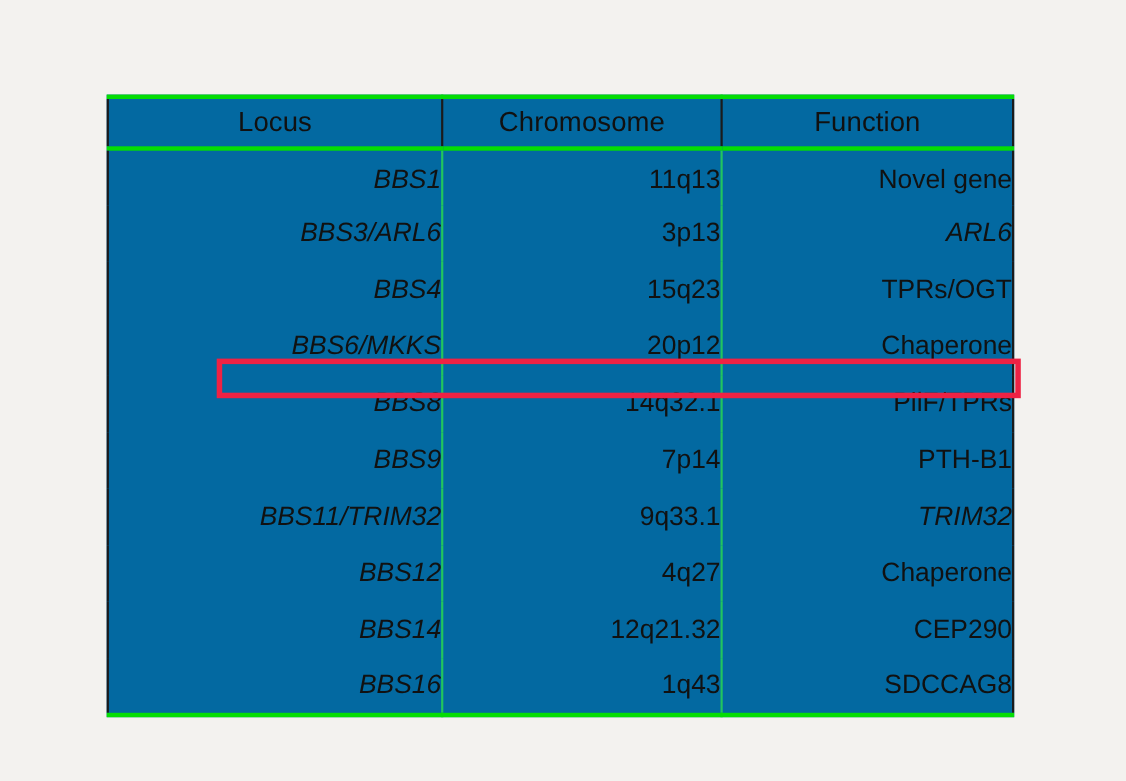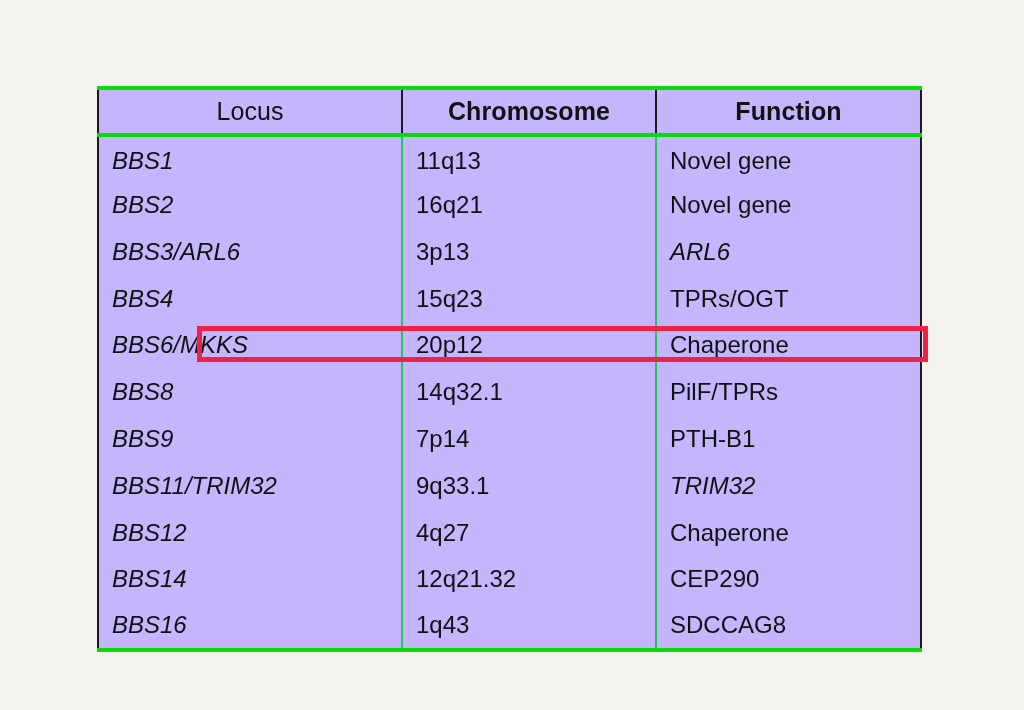--- a/index.html
+++ b/index.html
@@ -23,21 +23,21 @@
     top: 86px;
     width: 823px;
     height: 566px;
   }
 
   table.gene-table {
     width: 100%;
     height: 100%;
     border-collapse: collapse;
     table-layout: fixed;
-    background: #c4b5fd;
+    background: #0369a1;
     border-top: 4px solid #05dd05;
     border-bottom: 4px solid #05dd05;
     border-left: 2px solid #1b1b1b;
     border-right: 2px solid #1b1b1b;
   }
 
   table.gene-table col.c-locus { width: 304px; }
   table.gene-table col.c-chrom { width: 254px; }
   table.gene-table col.c-func  { width: 265px; }
 
@@ -47,32 +47,33 @@
   thead th {
     font-weight: normal;
     font-size: 25px;
     color: #111;
     text-align: center;
     vertical-align: middle;
     padding: 0;
     border-bottom: 4px solid #05dd05;
     letter-spacing: 0.1px;
   }
-  thead th + th { border-left: 2px solid #1b1b1b; font-weight: bold; }
+  thead th + th { border-left: 2px solid #1b1b1b; }
 
   tbody tr {
     height: 31.3px;
   }
   tbody td {
     font-size: 24px;
     color: #111;
     padding: 0 0 0 13px;
     vertical-align: middle;
     line-height: 1.02;
     white-space: nowrap;
+    text-align: right;
   }
   tbody td + td { border-left: 2px solid #22c55e; }
 
   tbody td.italic { font-style: italic; }
 
   
   tbody tr:first-child td { padding-top: 4px; }
 
   
   #highlight-box {
@@ -100,25 +101,20 @@
       <tr>
         <th>Locus</th>
         <th>Chromosome</th>
         <th>Function</th>
       </tr>
     </thead>
     <tbody id="table-body">
         <tr>
           <td class="italic">BBS1</td>
           <td>11q13</td>
-          <td>Novel gene</td>
-        </tr>
-        <tr>
-          <td class="italic">BBS2</td>
-          <td>16q21</td>
           <td>Novel gene</td>
         </tr>
         <tr>
           <td class="italic">BBS3/ARL6</td>
           <td>3p13</td>
           <td class="italic">ARL6</td>
         </tr>
         <tr>
           <td class="italic">BBS4</td>
           <td>15q23</td>

